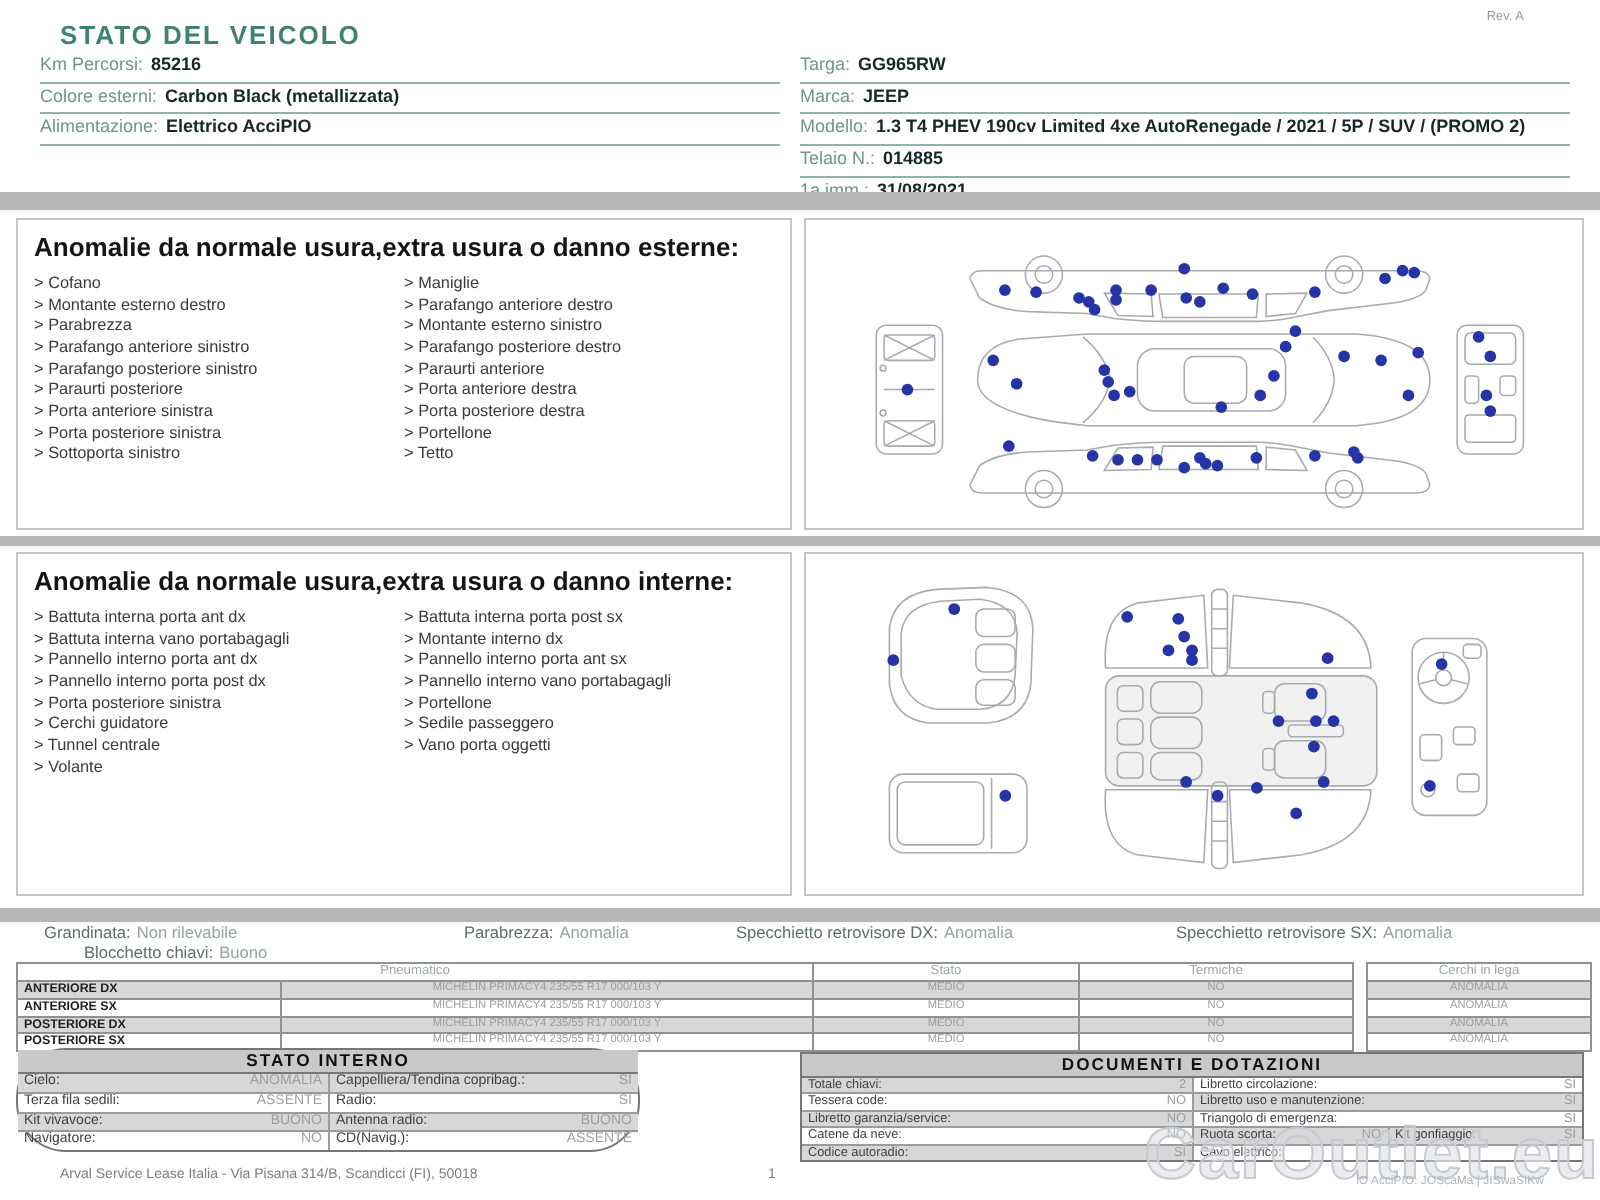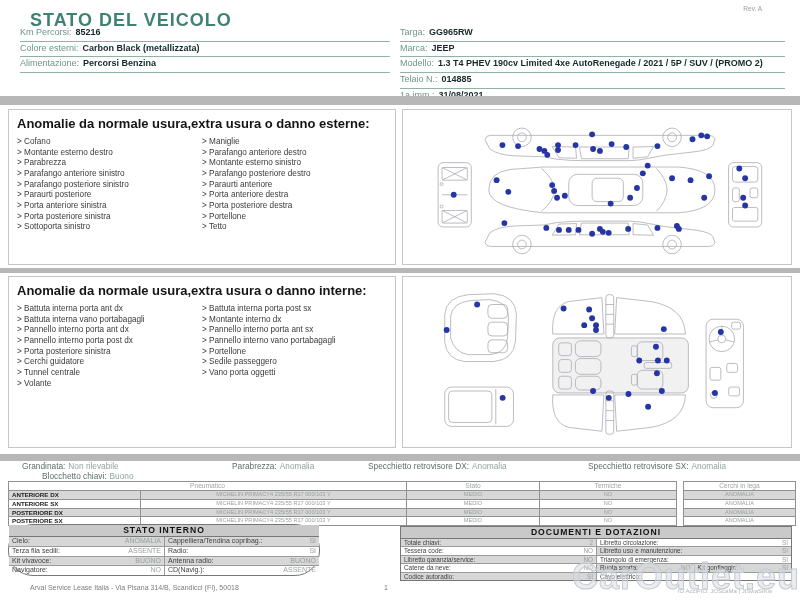--- a/index.html
+++ b/index.html
@@ -1,18 +1,18 @@
 <!DOCTYPE html>
 <html><head>
 <meta charset="utf-8">
 <style>
   html,body{margin:0;padding:0;background:#fff;}
   .page{position:relative;width:800px;height:600px;background:#fff;overflow:hidden;
         font-family:"Liberation Sans", sans-serif;color:#222;}
-  .title{position:absolute;left:30px;top:10px;font-size:18px;font-weight:bold;
+  .title{position:absolute;left:30px;top:10px;font-size:13px;font-weight:bold;
          letter-spacing:1px;color:#3f8274;}
   .rev{position:absolute;right:38px;top:5px;font-size:6.5px;color:#9a9a9a;}
 
   .info-block{position:absolute;}
   .info-left{left:20px;top:26px;width:370px;}
   .info-right{left:400px;top:26px;width:385px;}
   .info-row{border-bottom:1px solid #8fb3a6;padding:1px 0 2px;font-size:9px;line-height:1.3;}
   .info-label{color:#70948a;margin-right:4px;}
   .info-value{font-weight:700;color:#17272a;}
 
@@ -84,21 +84,21 @@
 <body>
 
 <div class="page">
 
   <div class="title">STATO DEL VEICOLO</div>
   <div class="rev">Rev. A</div>
 
   <div class="info-block info-left">
       <div class="info-row"><span class="info-label">Km Percorsi:</span><span class="info-value">85216</span></div>
       <div class="info-row"><span class="info-label">Colore esterni:</span><span class="info-value">Carbon Black (metallizzata)</span></div>
-      <div class="info-row"><span class="info-label">Alimentazione:</span><span class="info-value">Percorsi Benzina</span></div>
+      <div class="info-row"><span class="info-label">Alimentazione:</span><span class="info-value">Elettrico AcciPIO</span></div>
     </div>
   <div class="info-block info-right">
       <div class="info-row"><span class="info-label">Targa:</span><span class="info-value">GG965RW</span></div>
       <div class="info-row"><span class="info-label">Marca:</span><span class="info-value">JEEP</span></div>
       <div class="info-row"><span class="info-label">Modello:</span><span class="info-value">1.3 T4 PHEV 190cv Limited 4xe AutoRenegade / 2021 / 5P / SUV / (PROMO 2)</span></div>
       <div class="info-row"><span class="info-label">Telaio N.:</span><span class="info-value">014885</span></div>
       <div class="info-row"><span class="info-label">1a imm.:</span><span class="info-value">31/08/2021</span></div>
     </div>
 
   <div class="graybar bar1"></div>

